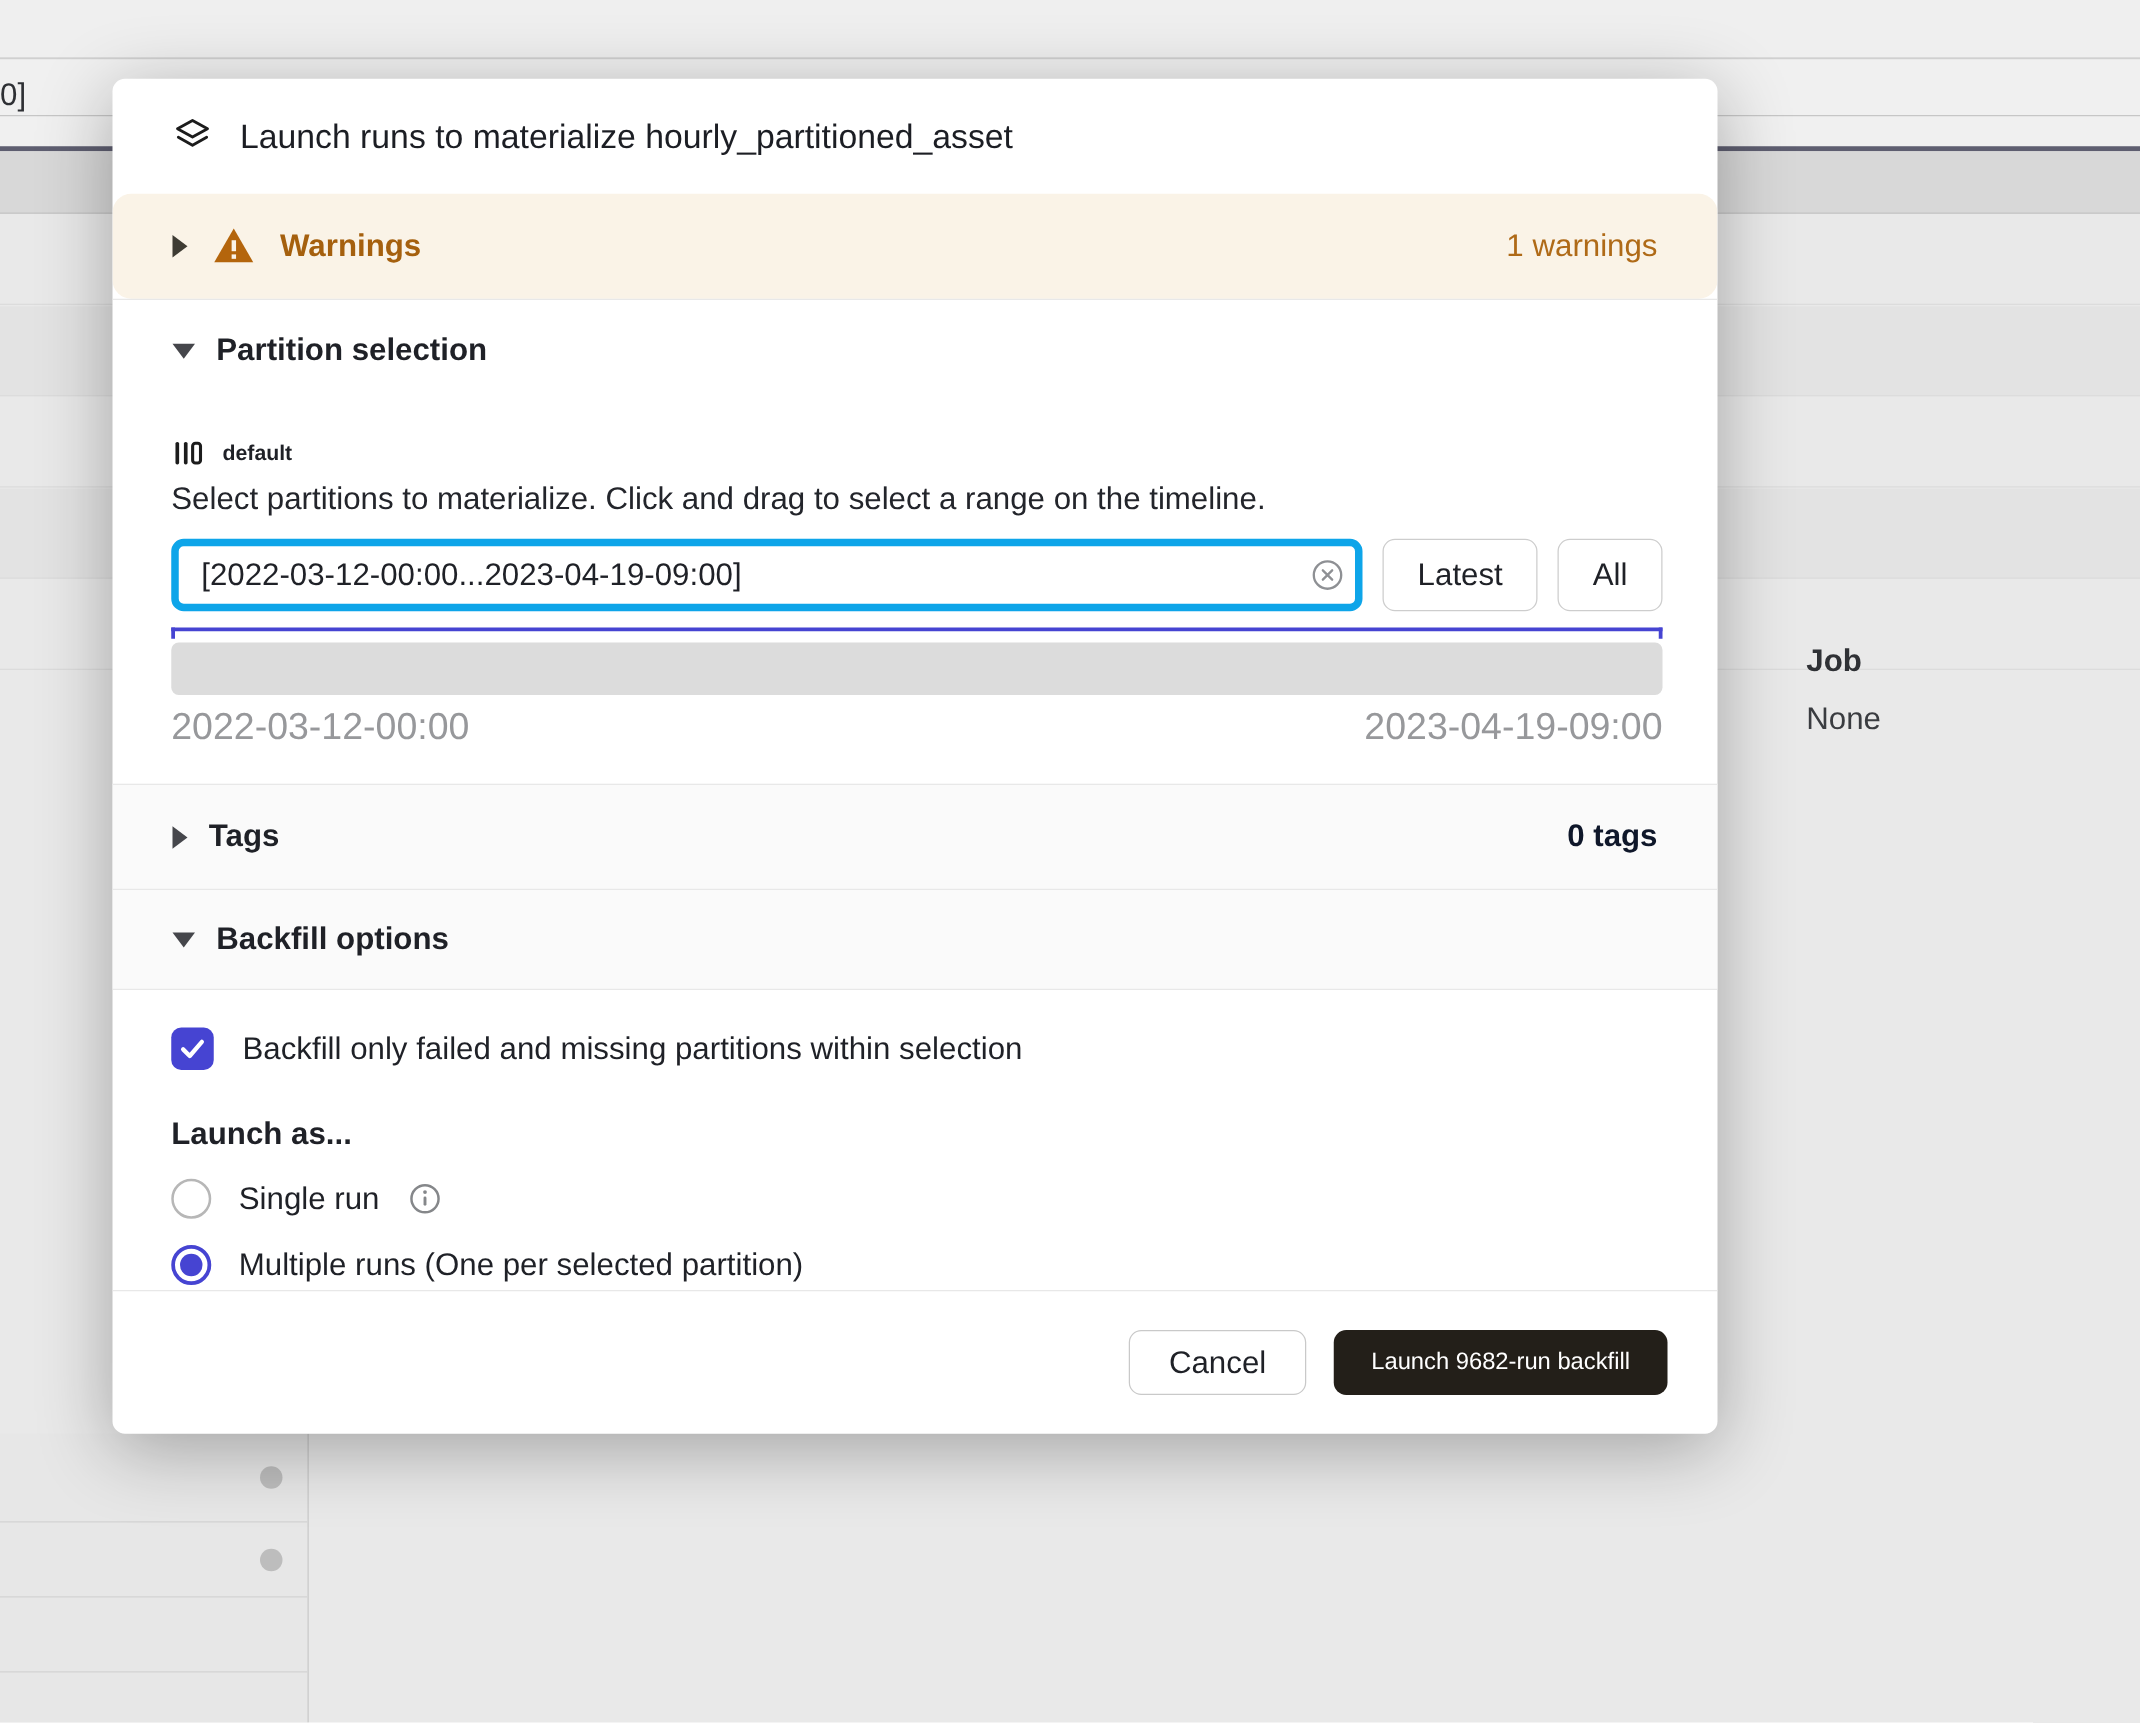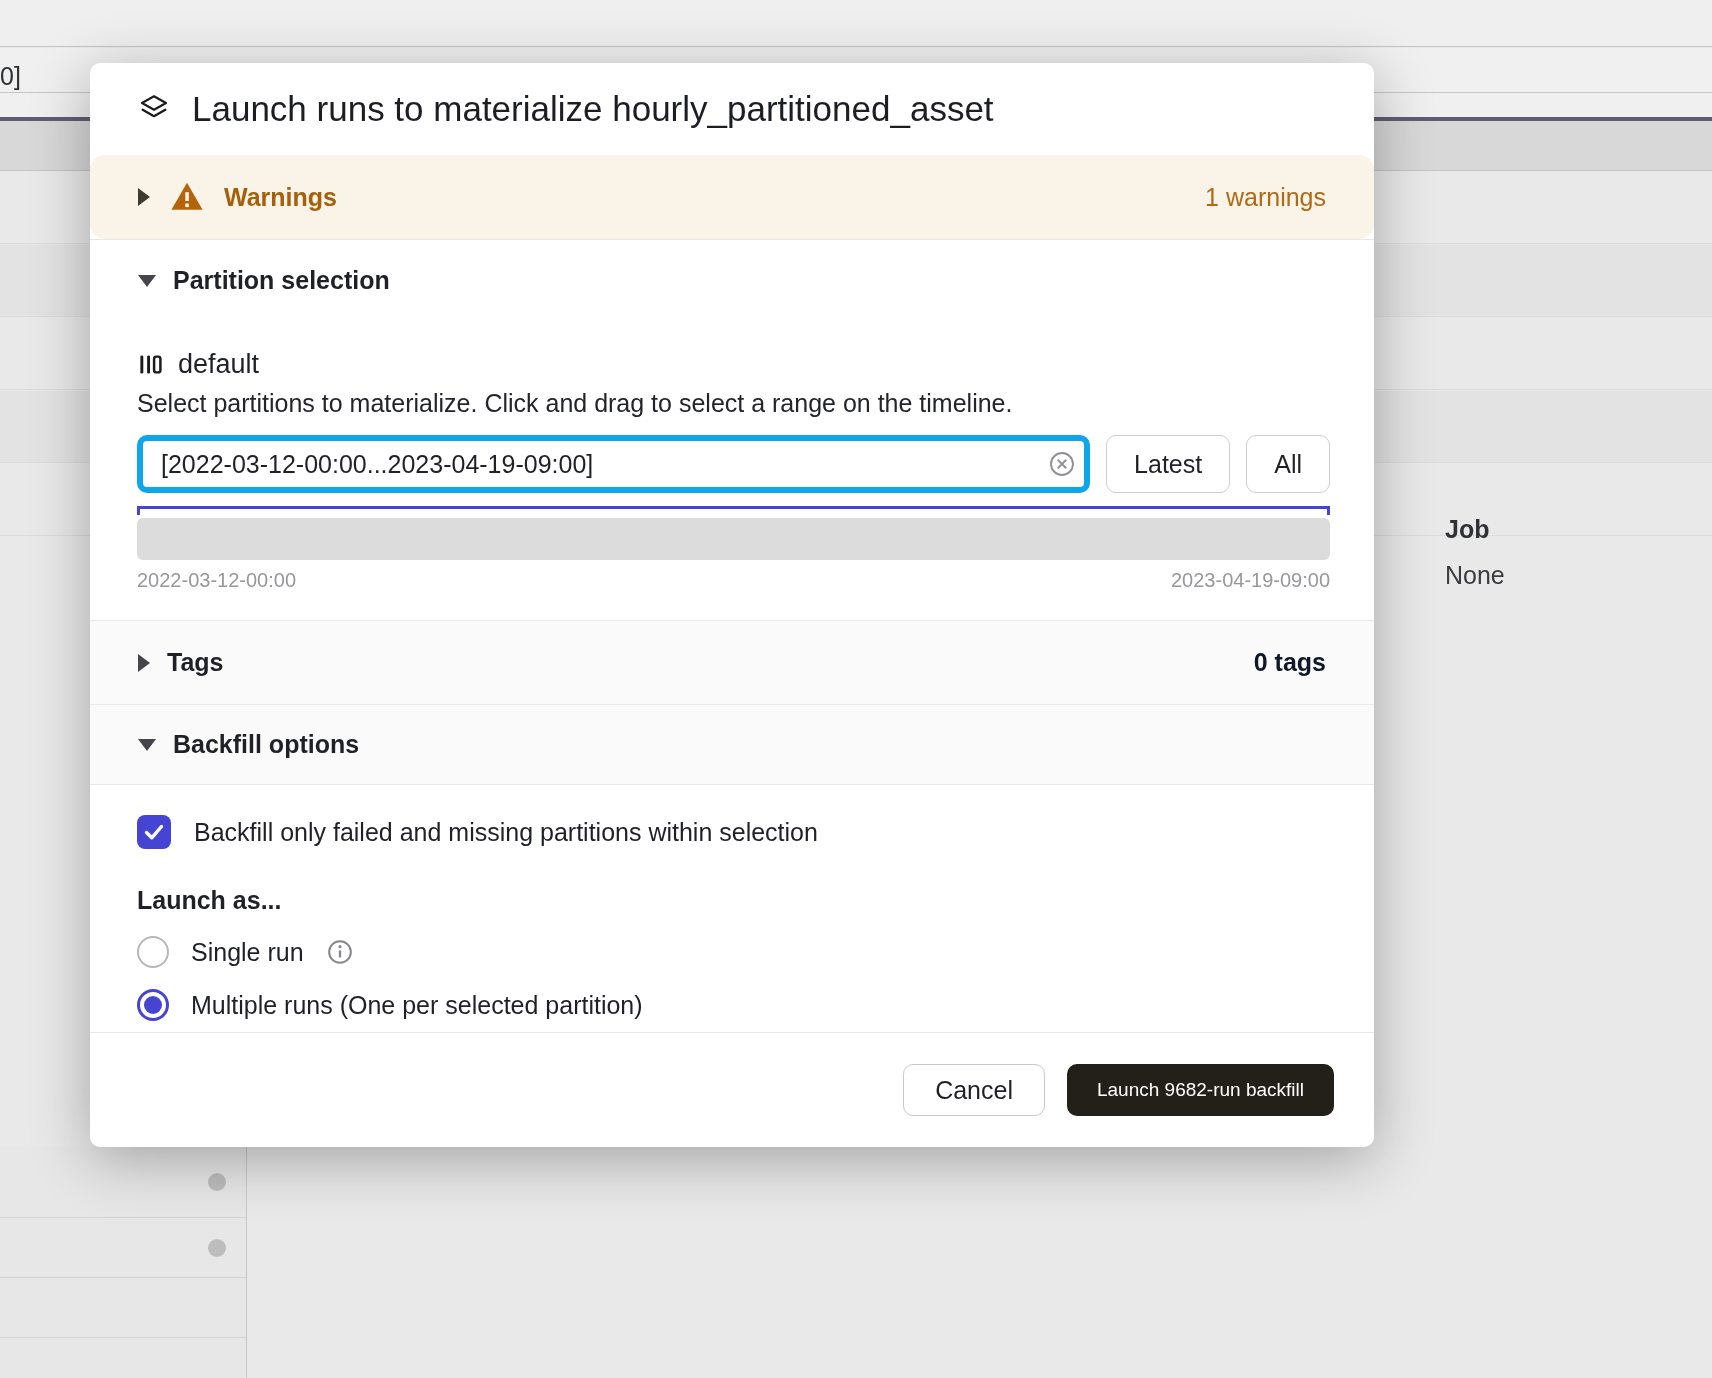--- a/index.html
+++ b/index.html
@@ -29,21 +29,21 @@
 
   
   .modal {
     position:absolute; left:90px; top:63px; width:1284px; height:1084px;
     background:#FFFFFF; border-radius:10px;
     box-shadow:0 12px 60px rgba(0,0,0,0.30);
     display:flex; flex-direction:column; overflow:hidden;
   }
 
   .m-header { height:92px; flex:none; display:flex; align-items:center; gap:22px; padding:0 48px; }
-  .m-title  { font-size:35px; font-weight:500; color:#1C1E24; }
+  .m-title  { font-size:27px; font-weight:500; color:#1C1E24; }
 
   .m-warnings {
     height:84px; flex:none; background:#FAF3E7;
     display:flex; align-items:center; gap:20px; padding:0 48px;border-radius:15px;
   }
   .warn-label { font-size:25px; font-weight:bold; color:#A5600E; }
   .warn-count { margin-left:auto; font-size:25px; color:#AF6A17; }
 
   .chev-right { width:0; height:0; border-top:9px solid transparent; border-bottom:9px solid transparent; border-left:12px solid #45464B; }
   .chev-down  { width:0; height:0; border-left:9px solid transparent; border-right:9px solid transparent; border-top:12px solid #45464B; }
@@ -51,39 +51,39 @@
 
   .m-sechead {
     height:82px; flex:none; display:flex; align-items:center; gap:17px; padding:0 48px;
     border-top:1px solid #E8E8E8; font-size:25px; font-weight:bold; color:#1F2127;
   }
   .m-sechead.gray { background:#FAFAFA; }
   .sec-count { margin-left:auto; font-weight:bold; color:#0f172a; }
 
   .m-partition-body { flex:none; padding:16px 44px 0 47px; }
   .dim-row { display:flex; align-items:center; gap:14px; margin-top:12px; }
-  .dim-name { font-size:27px; font-weight:normal; color:#1F2127; }
+  .dim-name { font-size:17px; font-weight:bold; color:#1F2127; }
   .dim-desc { margin-top:9px; font-size:25px; color:#23252B; }
   .controls { display:flex; gap:16px; margin-top:17px; }
   .range-wrap { position:relative; flex:1; }
   .range-input {
     width:100%; height:58px; border:6px solid #0ea5e9; border-radius:10px;
     padding:0 56px 0 18px; font-size:25px; color:#1F2127; background:#fff; outline:none;
     font-family:"Liberation Sans", sans-serif;
   }
   .clear-btn { position:absolute; right:14px; top:15px; width:28px; height:28px; cursor:pointer; }
   .btn {
     height:58px; padding:0 27px; border:1px solid #CDCDCD; border-radius:10px;
     background:#fff; font-size:25px; color:#1F2127; cursor:pointer;
     font-family:"Liberation Sans", sans-serif;
   }
   .timeline { margin-top:13px; }
   .tl-bracket { height:9px; border-top:3px solid #4644D2; border-left:3px solid #4644D2; border-right:3px solid #4644D2; }
   .tl-bar { margin-top:3px; height:42px; background:#DCDCDC; border-radius:6px; }
-  .tl-labels { display:flex; justify-content:space-between; margin-top:9px; padding-bottom:28px; font-size:20px; color:#97989B; }
+  .tl-labels { display:flex; justify-content:space-between; margin-top:9px; padding-bottom:28px; font-size:30px; color:#97989B; }
 
   .m-backfill-body { flex:1; padding:30px 48px 0 47px; border-top:1px solid #E8E8E8; }
   .check-row { display:flex; align-items:center; gap:23px;text-align:center; }
   .checkbox {
     width:34px; height:34px; border-radius:8px; background:#4644D2;
     display:flex; align-items:center; justify-content:center; flex:none; cursor:pointer;
   }
   .check-label { font-size:25px; color:#1F2127; }
   .launch-as { margin-top:37px; font-size:25px; font-weight:bold; color:#1F2127; }
   .radio-row { display:flex; align-items:center; gap:22px; margin-top:21px;text-align:right; }

